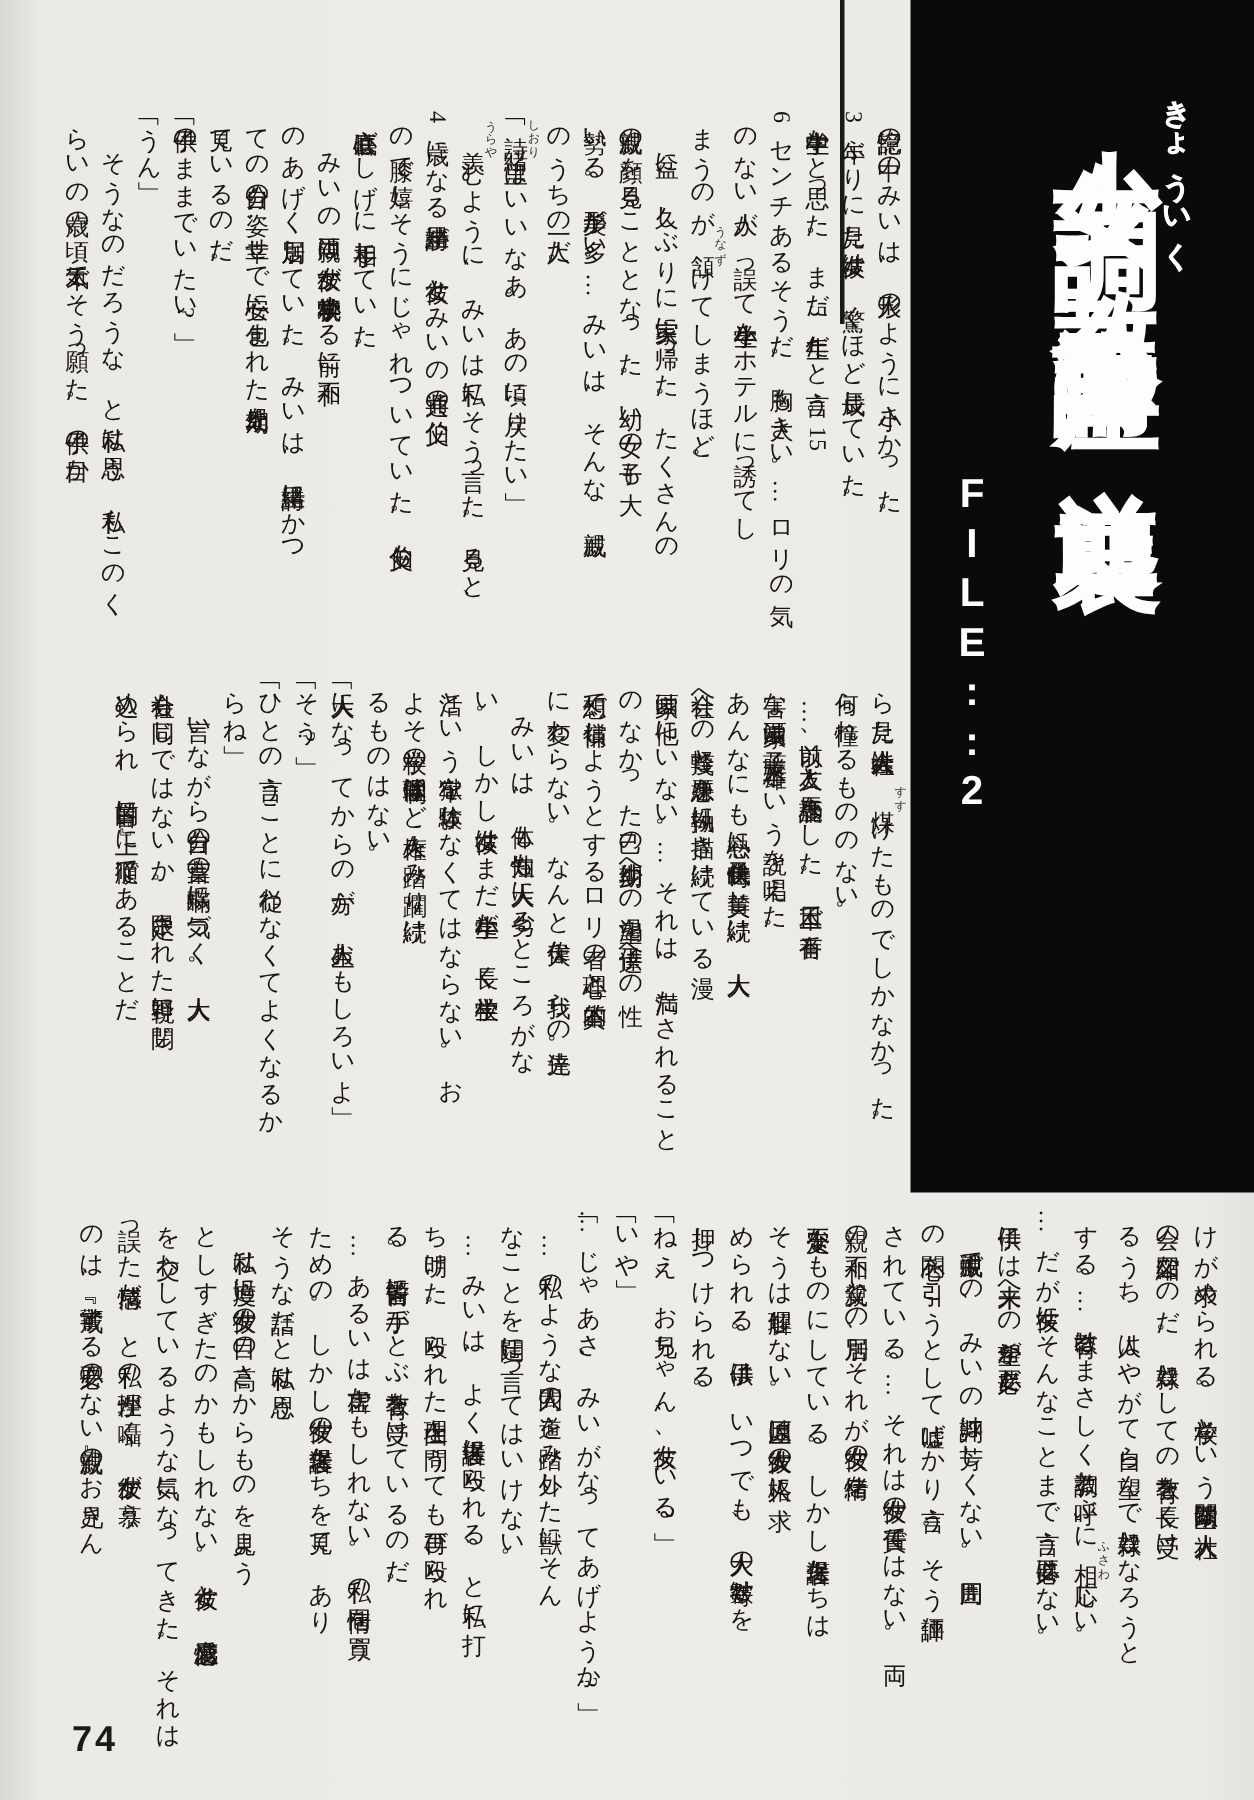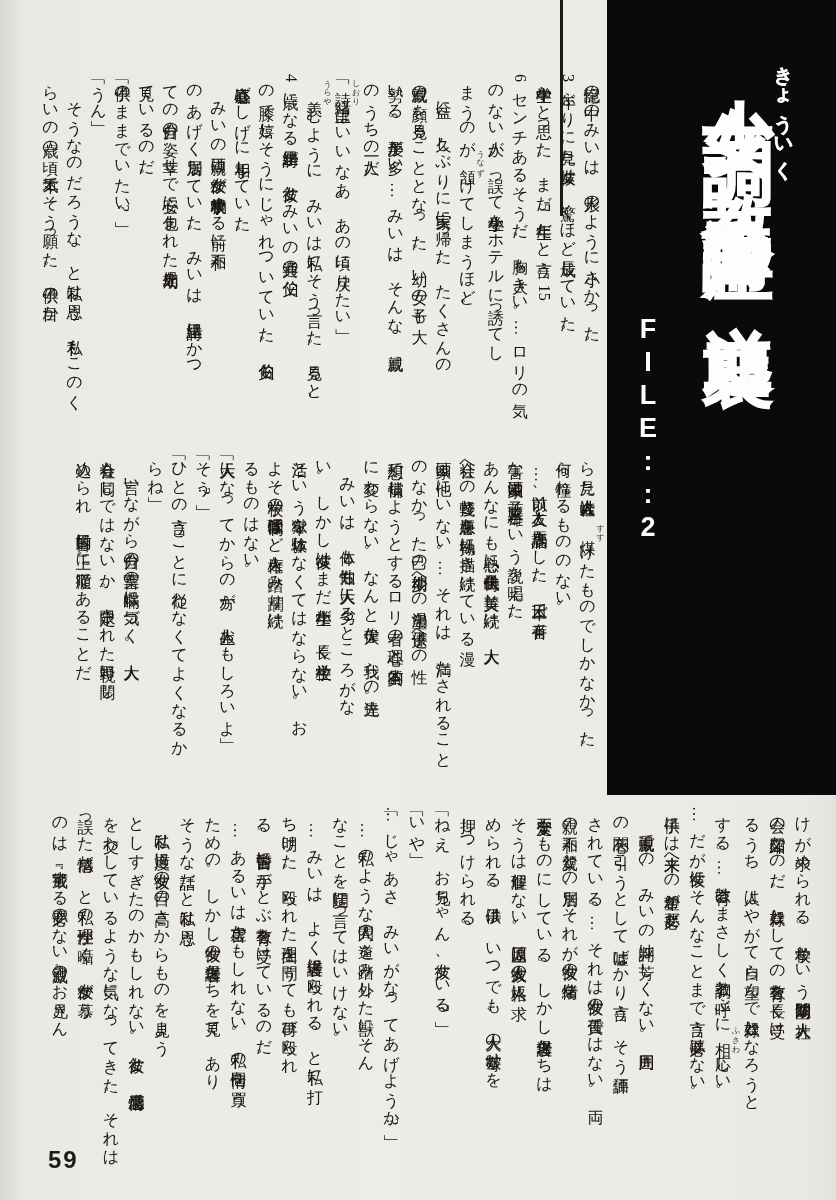--- a/index.html
+++ b/index.html
@@ -147,15 +147,15 @@
       <div class="vcol">　…あるいは虚言かもしれない。私の同情を買う</div>
       <div class="vcol">ための。しかし彼女の保護者たちを見て、あり</div>
       <div class="vcol">そうな話だと私は思う。</div>
       <div class="vcol">　私は過度に彼女の目の高さからものを見よう</div>
       <div class="vcol">としすぎたのかもしれない。彼女と、恋愛感情</div>
       <div class="vcol">を交わしているような気になってきた。それは</div>
       <div class="vcol">誤った感情だ、と私の理性が囁く。彼女が慕う</div>
       <div class="vcol">のは、『警戒する必要のない』親戚のお兄さん</div>
     </section>
 
-  <div class="page-number">59</div>
+  <div class="page-number">74</div>
 
 </div>
 
 </body></html>

